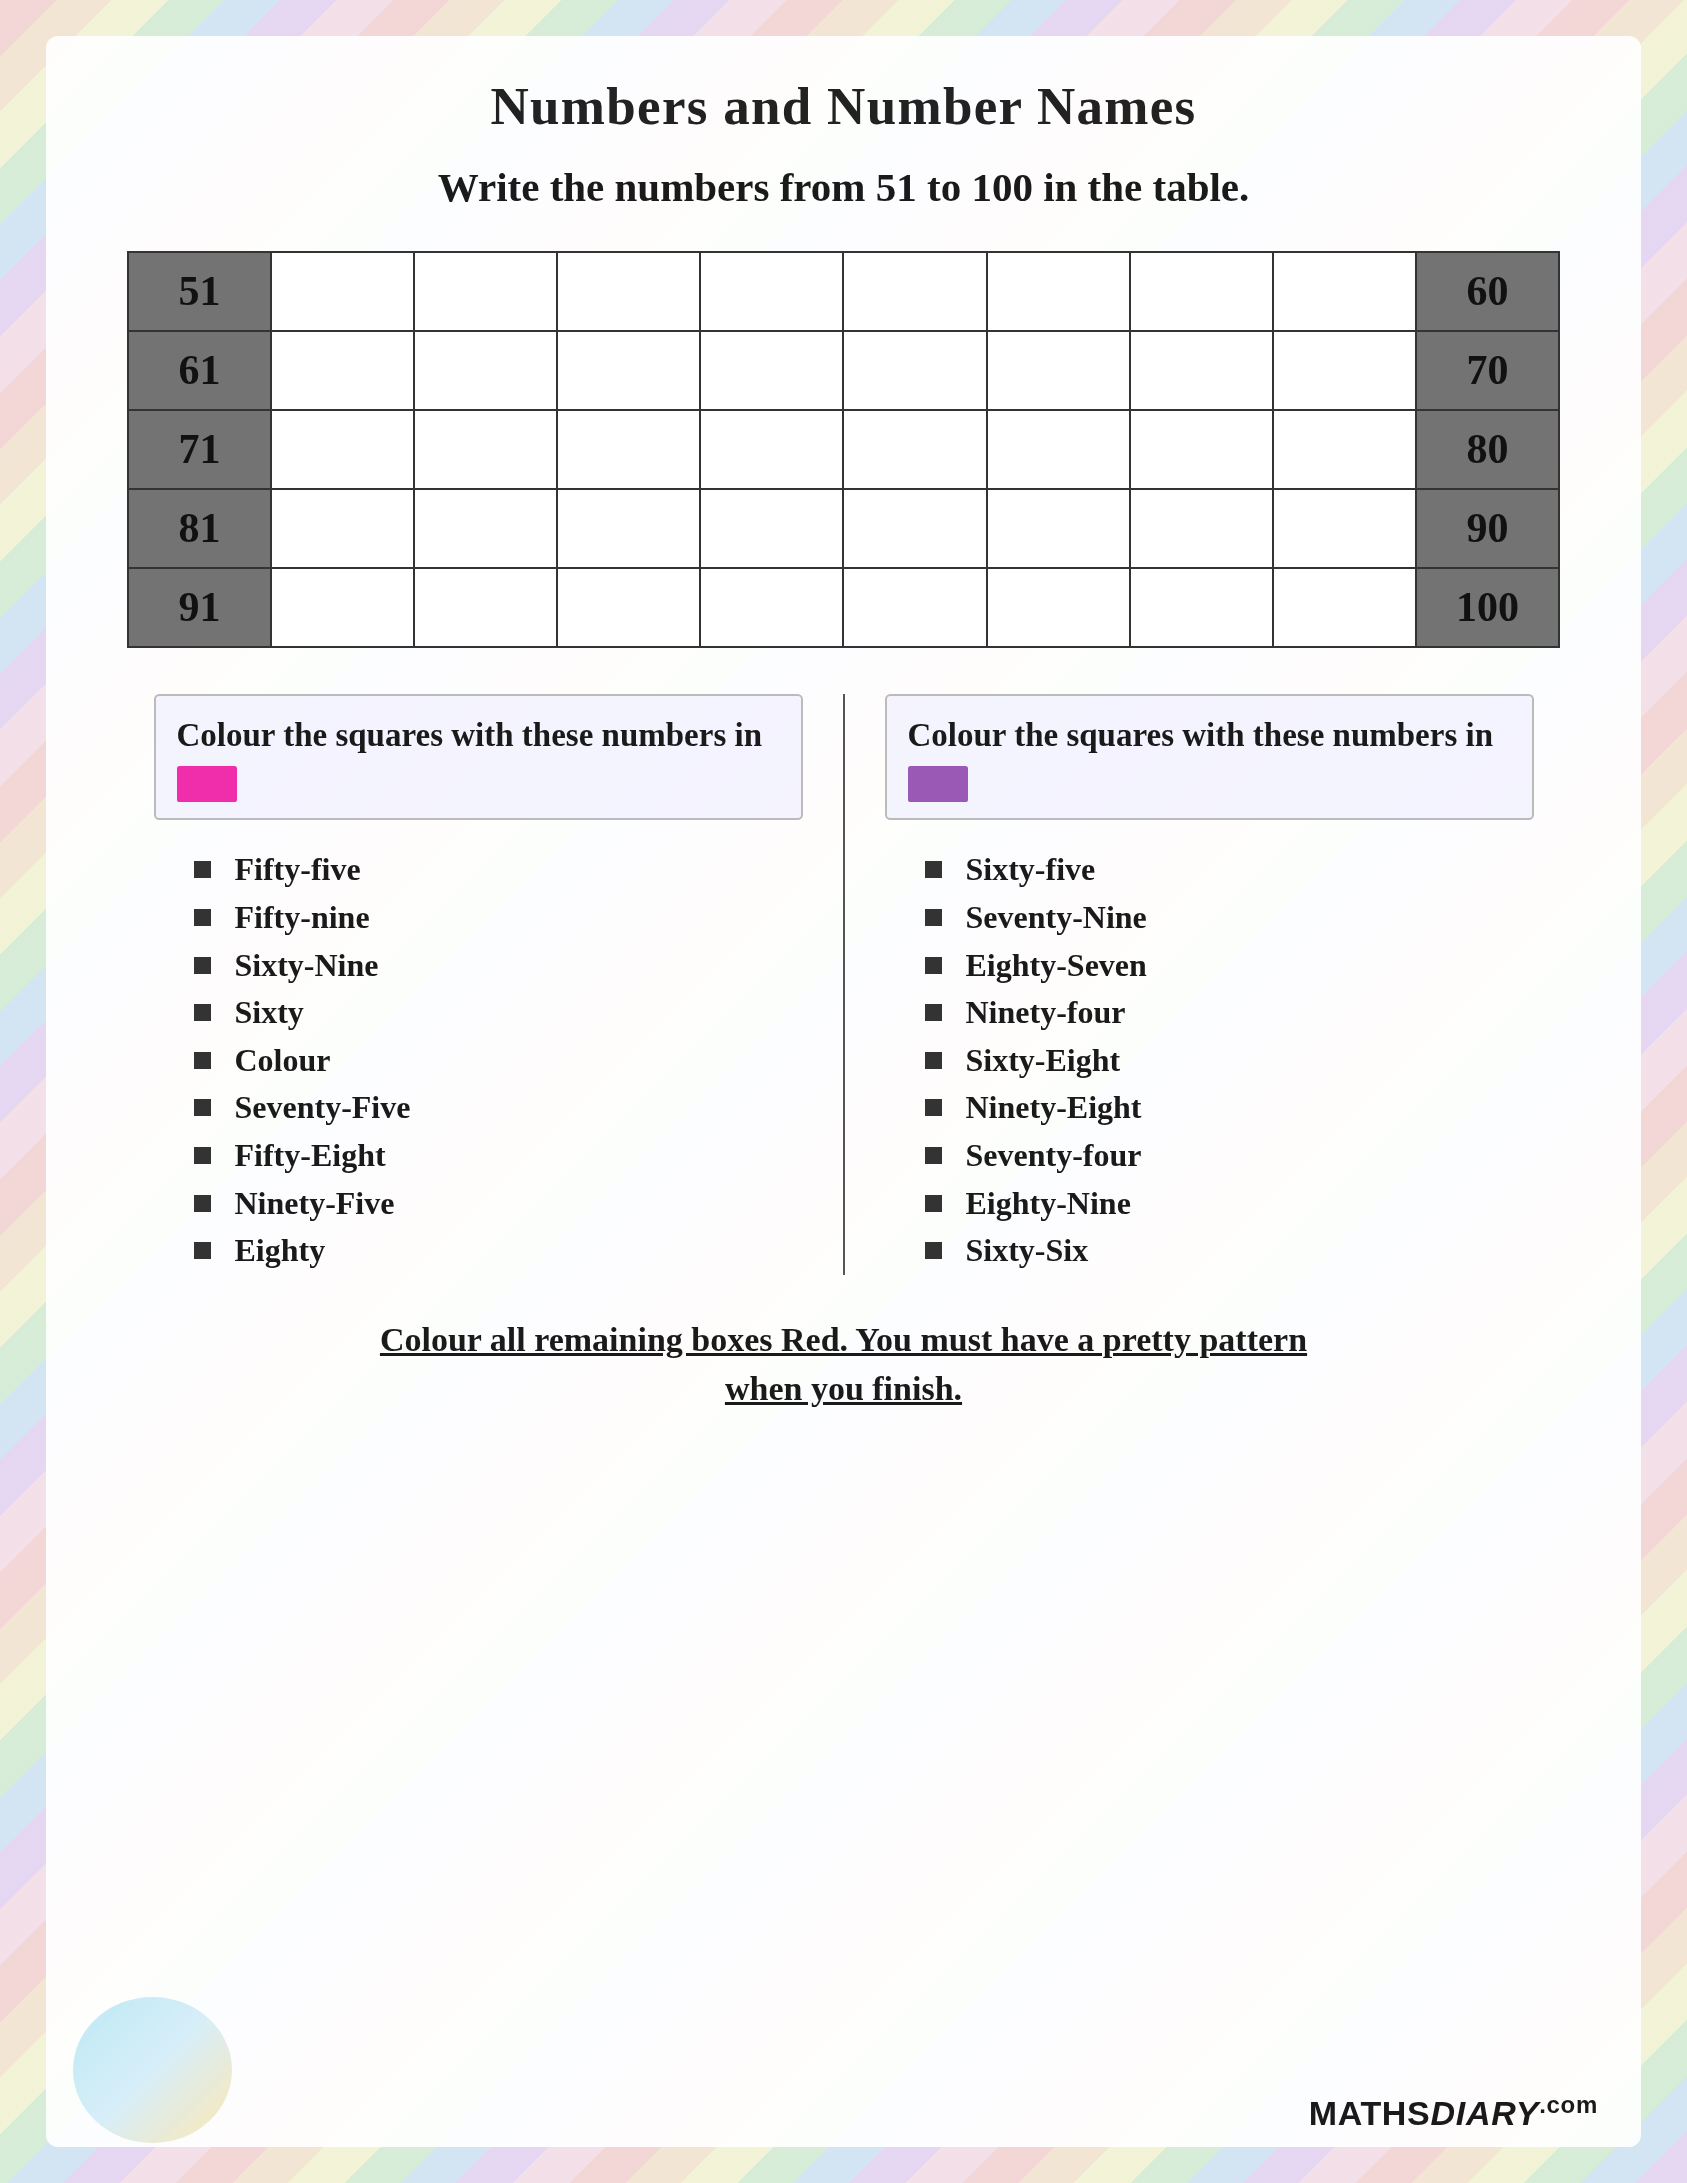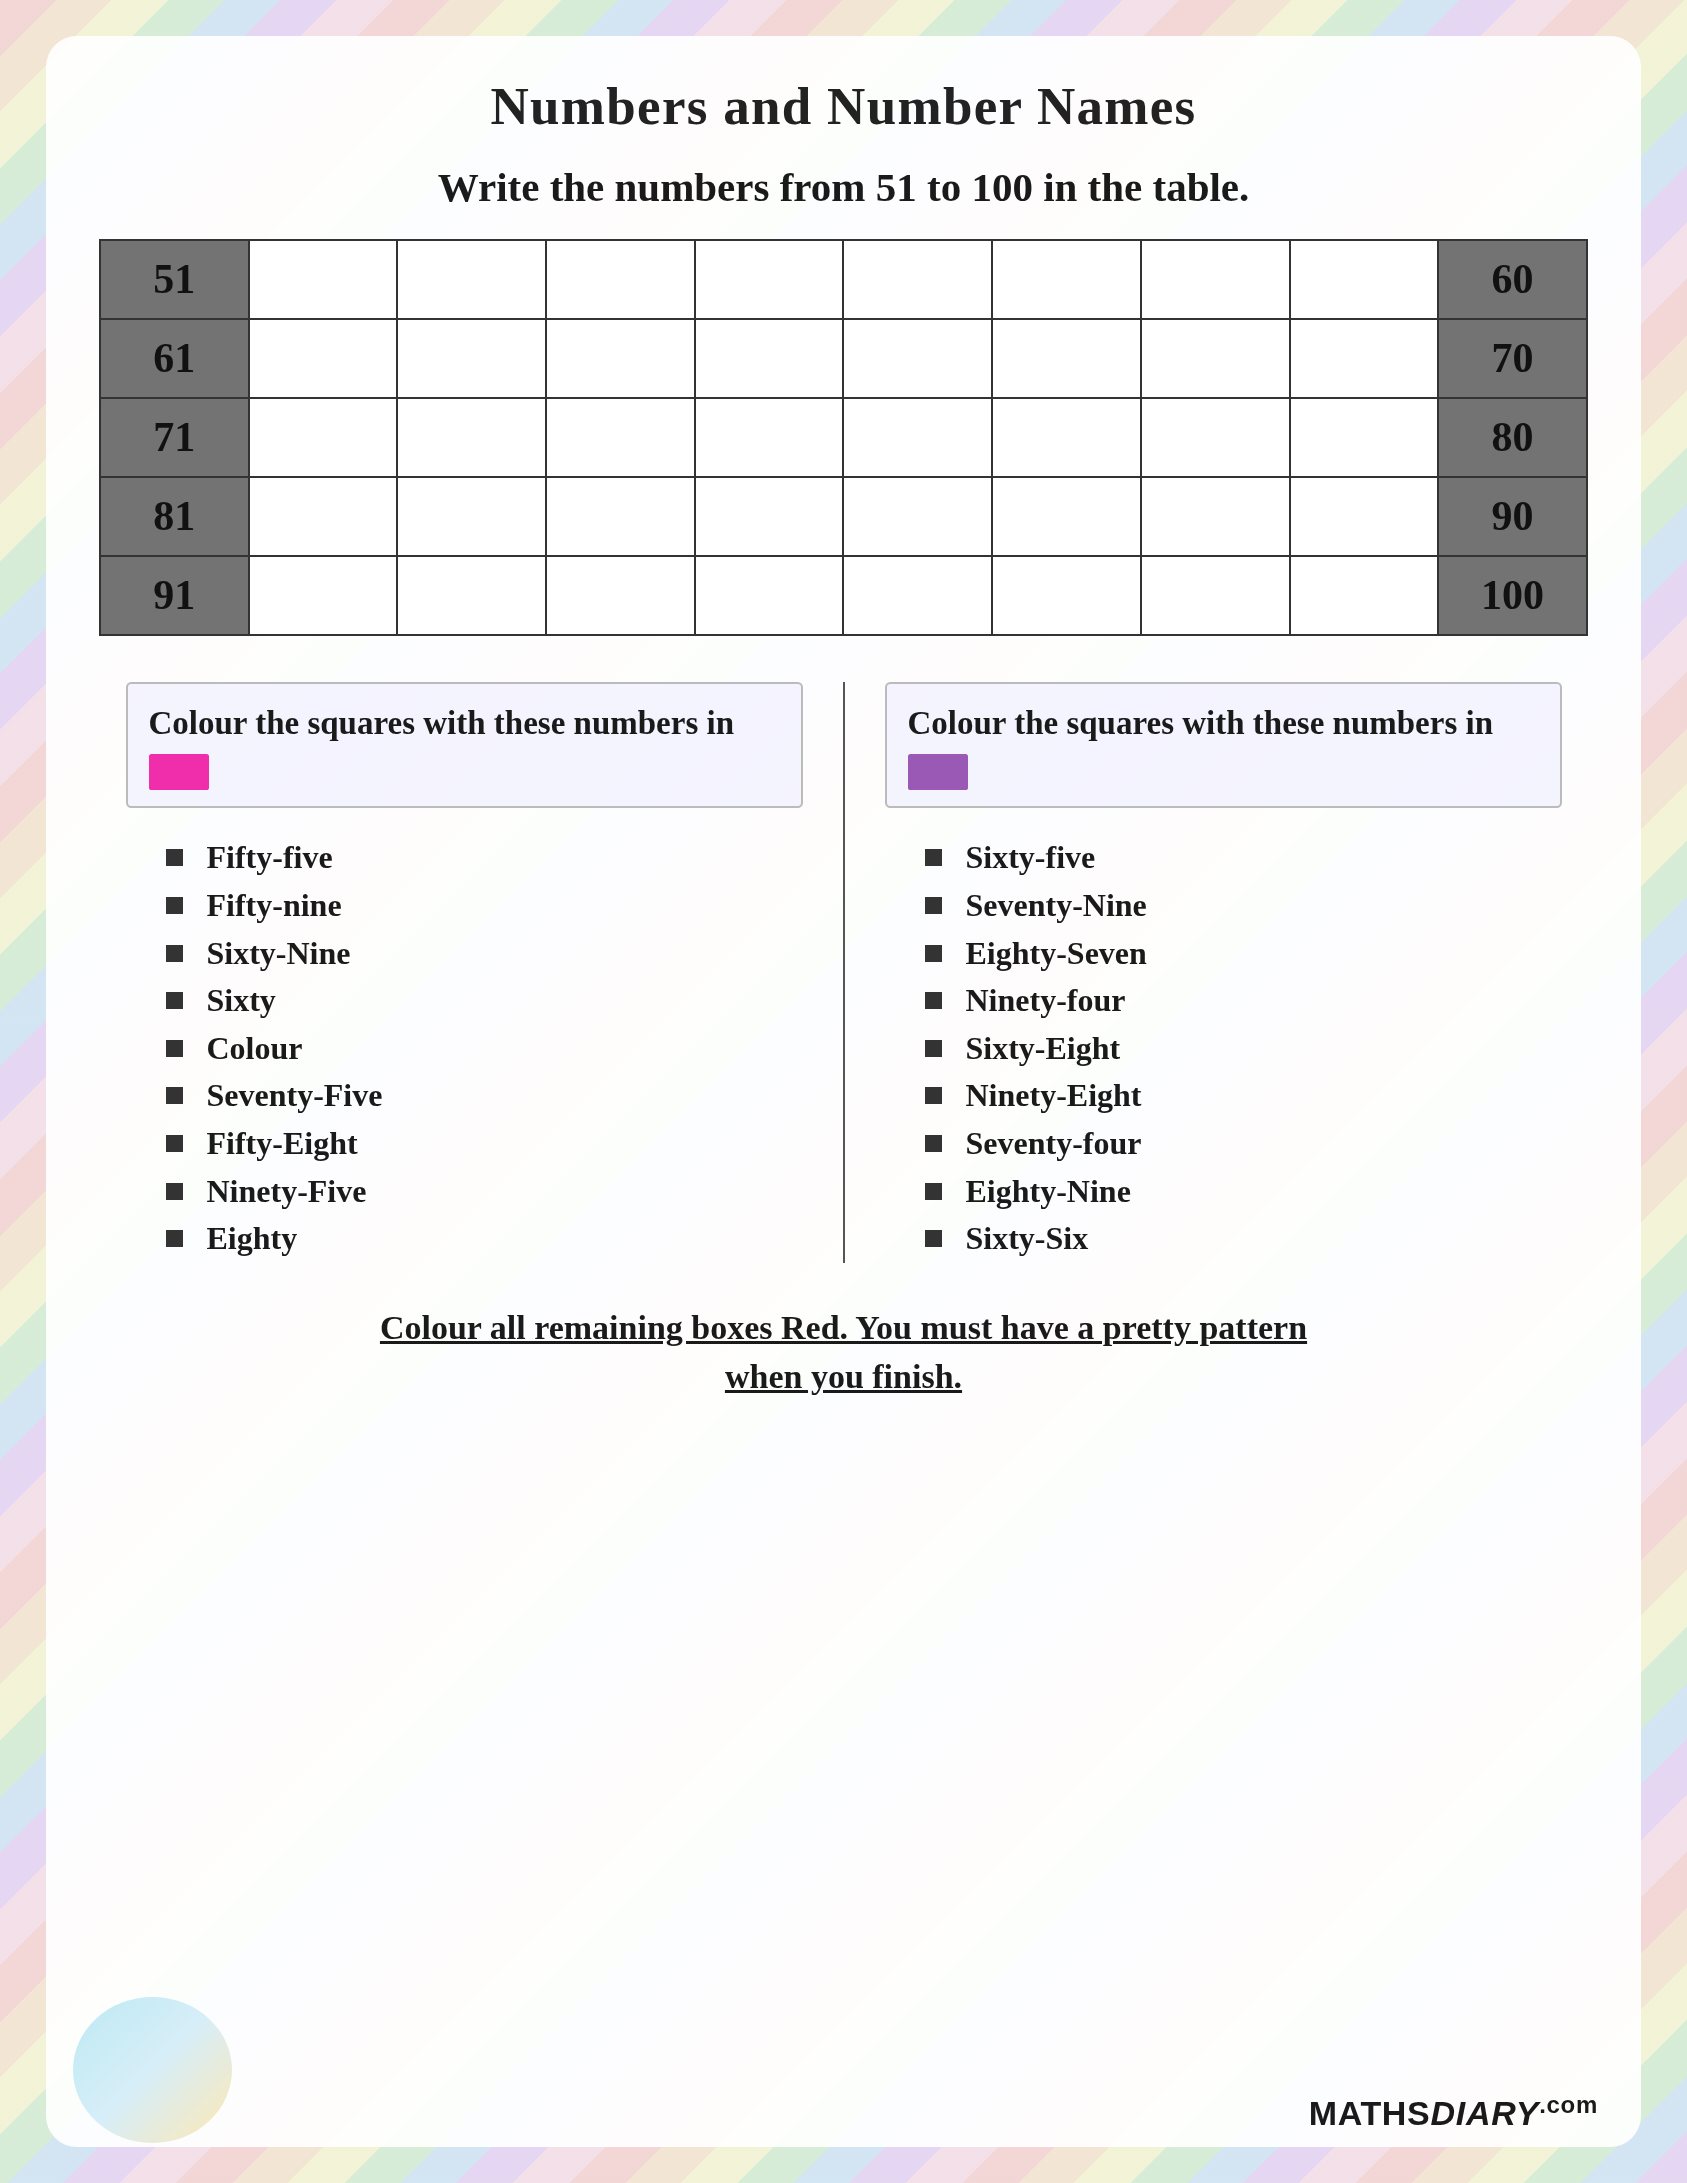--- a/index.html
+++ b/index.html
@@ -31,43 +31,43 @@
     }
 
     
     .main-card {
       position: absolute;
       top: 36px;
       left: 46px;
       right: 46px;
       bottom: 36px;
       background: rgba(255,255,255,0.92);
-      border-radius: 31px;
-      padding: 40px 53px;
+      border-radius: 12px;
+      padding: 40px 81px;
     }
 
     
     .page-title {
       text-align: center;
       font-size: 53px;
       font-weight: 900;
       color: #222;
       font-family: 'Georgia', serif;
       margin-bottom: 26.5px;
       letter-spacing: 1.3px;
     }
 
     
     .subtitle {
       text-align: center;
       font-size: 41px;
       font-weight: 700;
       color: #1a1a1a;
       font-family: 'Georgia', serif;
-      margin-bottom: 28px;
+      margin-bottom: 40px;
     }
 
     
     .number-table {
       width: 100%;
       border-collapse: collapse;
       margin-bottom: 46px;
     }
 
     .number-table td {

